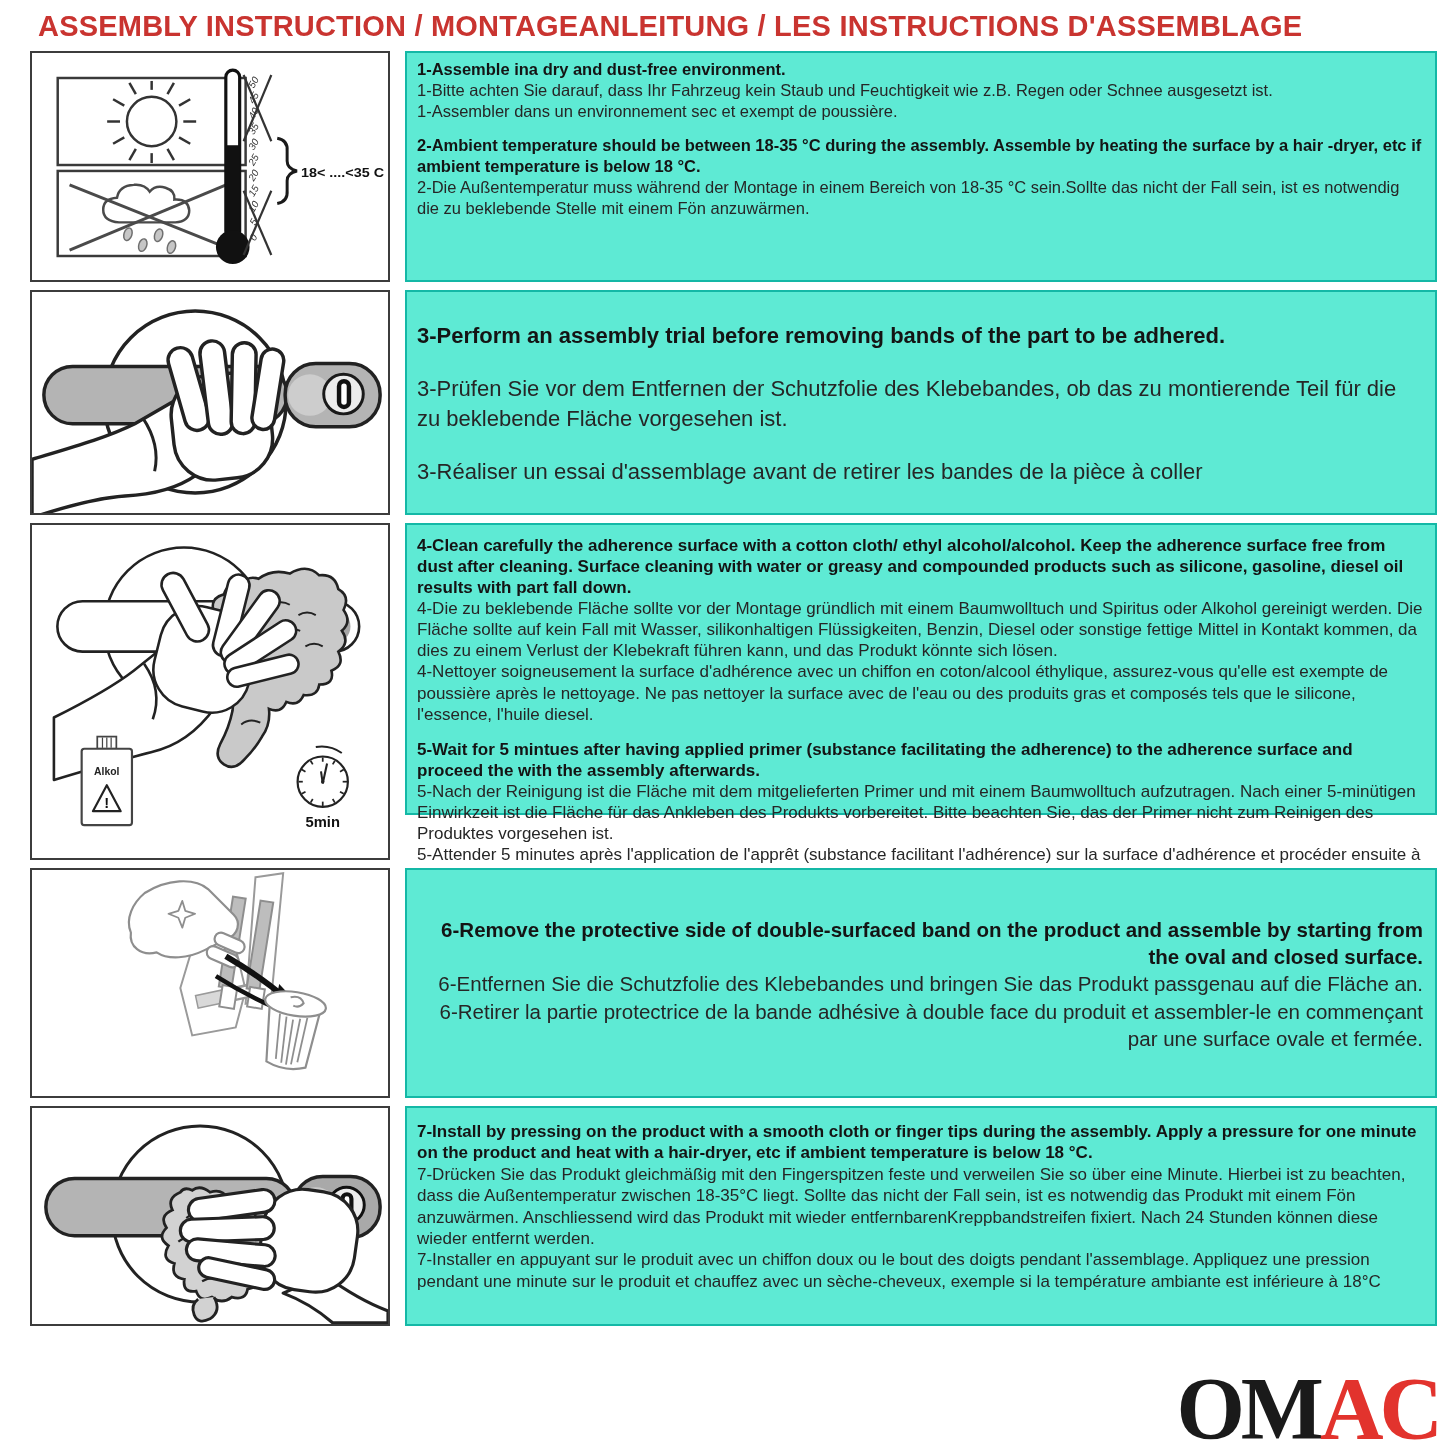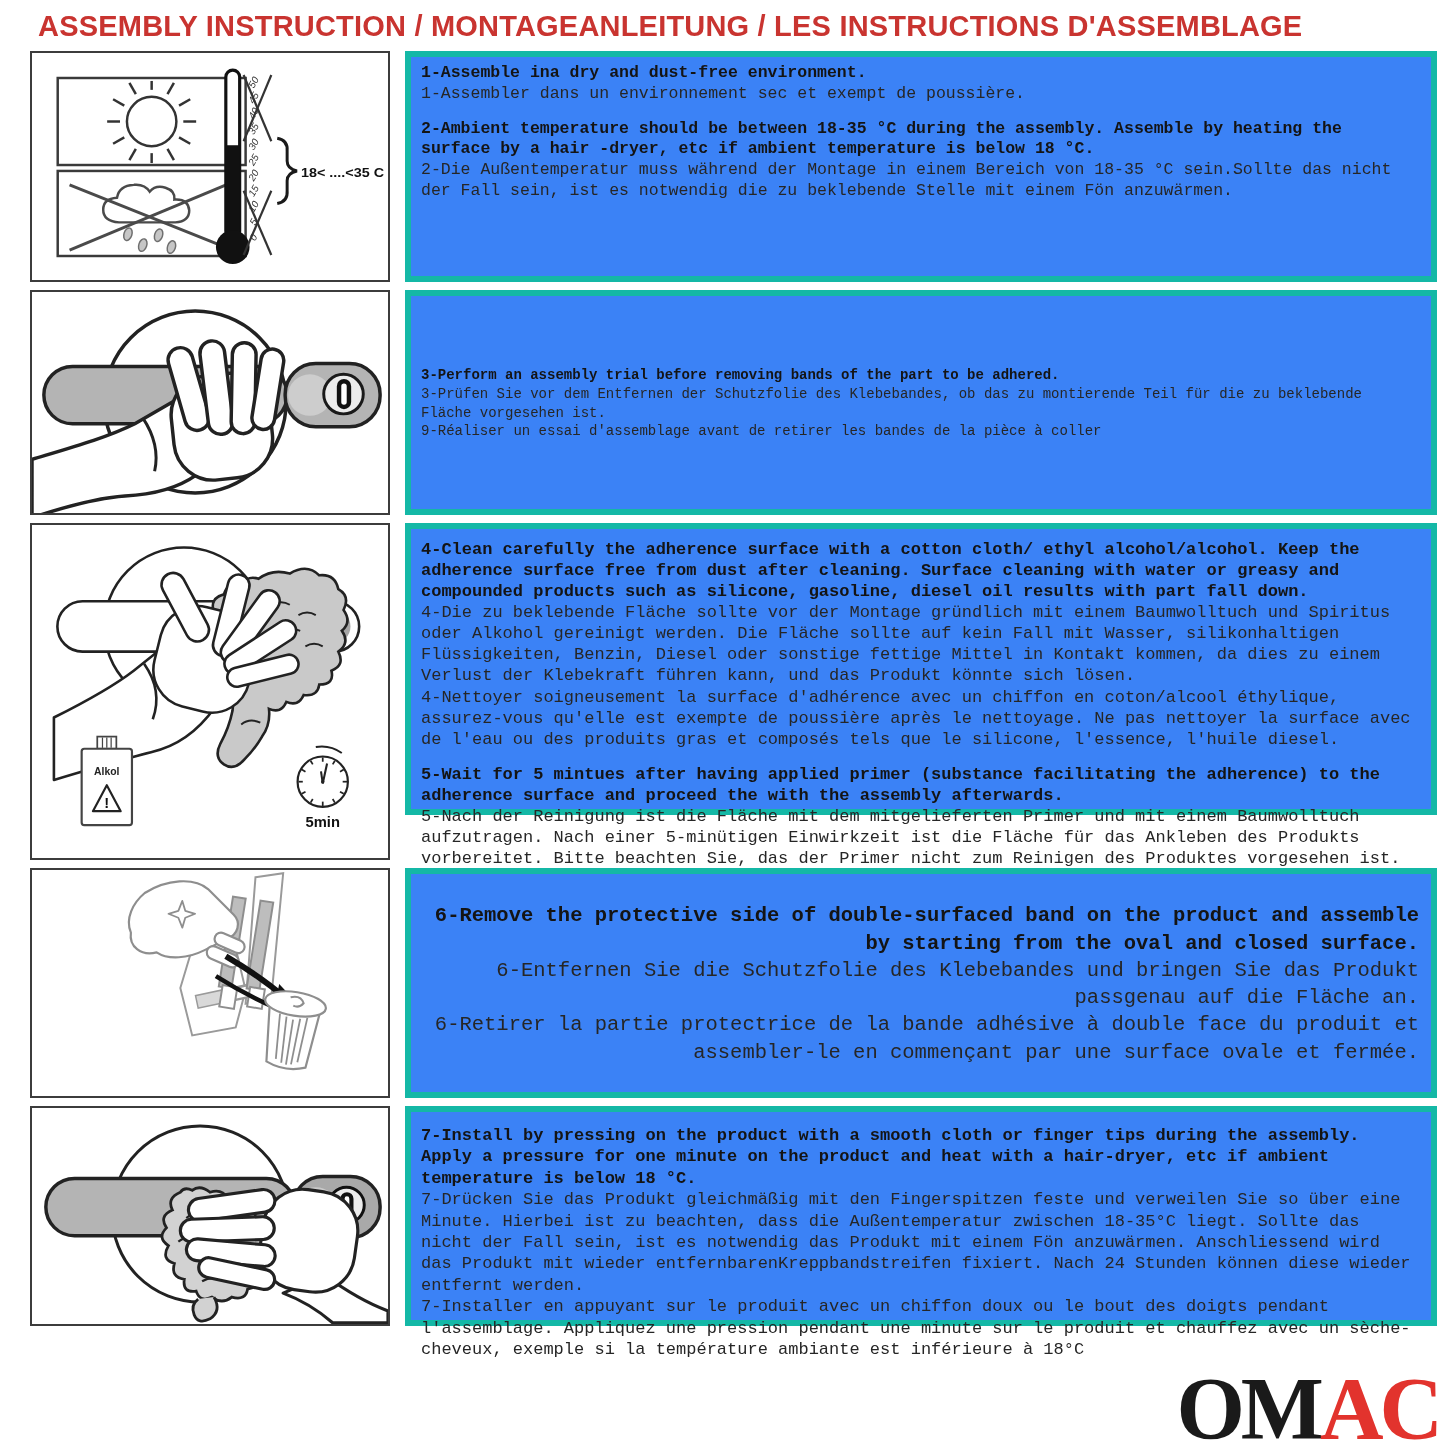--- a/index.html
+++ b/index.html
@@ -13,30 +13,29 @@
   }
   .row{
     display:grid;grid-template-columns:360px 1032px;column-gap:15px;
     margin:0 0 8px 30px;
   }
   .illus{
     border:2px solid #3c3c3c;background:#fff;box-sizing:border-box;overflow:hidden;
   }
   .illus svg{display:block;width:100%;height:100%;}
   .text-box{
-    border:6px solid #14b8a6;background:#3b82f6;box-sizing:border-box;
+    border:2px solid #14b8a6;background:#5eead4;box-sizing:border-box;
     padding:6px 12px 4px 10px;
-    font-family:Liberation Mono, monospace;
   }
   .text-box .para{margin:0;}
   .text-box .para.bold{font-weight:700;color:#141414;}
   .text-box .para{color:#262626;}
   .text-box .para.gap{margin-top:14px;}
   .s1{height:231px;font-size:16.5px;line-height:1.26;}
-  .s2{height:225px;font-size:14px;line-height:1.34;display:flex;flex-direction:column;justify-content:center;}
+  .s2{height:225px;font-size:22px;line-height:1.34;display:flex;flex-direction:column;justify-content:center;gap:24px;}
   .s3{height:292px;font-size:17px;line-height:1.24;padding-top:10px;}
   .s4{height:230px;font-size:20.5px;line-height:1.33;display:flex;flex-direction:column;justify-content:center;text-align:right;}
   .s5{height:220px;font-size:17px;line-height:1.26;padding-top:13px;}
   .thermo-num{font-size:10px;fill:#333;font-style:italic;text-anchor:middle;}
   .svg-label{fill:#111;}
   .logo{
     position:absolute;right:6px;bottom:0;z-index:5;background:#fff;padding-left:10px;
     font-size:88px;font-weight:900;letter-spacing:-4px;line-height:.82;white-space:nowrap;font-family:Liberation Serif, serif;
   }
   .logo .lg-black{color:#1a1a1a;}
@@ -107,20 +106,21 @@
       <g stroke="#333" stroke-width="2.2">
         <line x1="214" y1="138" x2="242" y2="203"></line>
           <line x1="242" y1="138" x2="214" y2="203"></line>
       </g>
       <path d="M248,85 Q259,87 258,98 L258,108 Q258,116 268,118 Q258,120 258,128 L258,138 Q259,149 248,151" fill="none" stroke="#1a1a1a" stroke-width="3"></path>
       <text class="svg-label" x="272" y="124" font-size="13.5" font-weight="bold" textLength="84" lengthAdjust="spacingAndGlyphs">18&lt; ....&lt;35 C</text>
     </svg>
   </div>
   <div class="text-box s1">
       <p class="para bold">1-Assemble ina dry and dust-free environment.</p>
+      <p class="para">1-Bitte achten Sie darauf, dass Ihr Fahrzeug kein Staub und Feuchtigkeit wie z.B. Regen oder Schnee ausgesetzt ist.</p>
       <p class="para">1-Assembler dans un environnement sec et exempt de poussière.</p>
       <p class="para bold gap">2-Ambient temperature should be between 18-35 °C  during the assembly. Assemble by heating the surface by a hair -dryer, etc if ambient temperature is below 18 °C.</p>
       <p class="para">2-Die Außentemperatur muss während der Montage in einem Bereich von 18-35 °C  sein.Sollte das nicht der Fall sein, ist es notwendig die zu beklebende Stelle mit einem Fön anzuwärmen.</p>
     </div>
 </section>
 
 <section class="row">
   <div class="illus" style="height:225px">
     <svg viewBox="0 0 360 221">
       <circle cx="165" cy="110" r="92" fill="#fff" stroke="#222" stroke-width="3.5"></circle>
@@ -140,21 +140,21 @@
         <rect x="174" y="48" width="25" height="95" rx="12.5" transform="rotate(-7 186 95)"></rect>
         <rect x="202" y="50" width="24" height="92" rx="12" transform="rotate(1 214 96)"></rect>
         <rect x="227" y="56" width="23" height="82" rx="11.5" transform="rotate(9 238 97)"></rect>
         <path d="M112,126 C124,144 128,162 124,180" fill="none" stroke-width="3"></path>
       </g>
     </svg>
   </div>
   <div class="text-box s2">
       <p class="para bold">3-Perform an assembly trial before removing bands of the part to be adhered.</p>
       <p class="para">3-Prüfen Sie vor dem Entfernen der Schutzfolie des Klebebandes, ob das zu montierende Teil für die zu beklebende Fläche vorgesehen ist.</p>
-      <p class="para">9-Réaliser un essai d'assemblage avant de retirer les bandes de la pièce à coller</p>
+      <p class="para">3-Réaliser un essai d'assemblage avant de retirer les bandes de la pièce à coller</p>
     </div>
 </section>
 
 <section class="row">
   <div class="illus" style="height:337px">
     <svg viewBox="0 0 360 384">
       <circle cx="150" cy="118" r="92" fill="#fff" stroke="#222" stroke-width="3"></circle>
       <g>
         <rect x="4" y="88" width="348" height="58" rx="29" fill="#fff" stroke="#222" stroke-width="3"></rect>
         <rect x="276" y="97" width="66" height="40" rx="20" fill="#a6a6a6"></rect>

